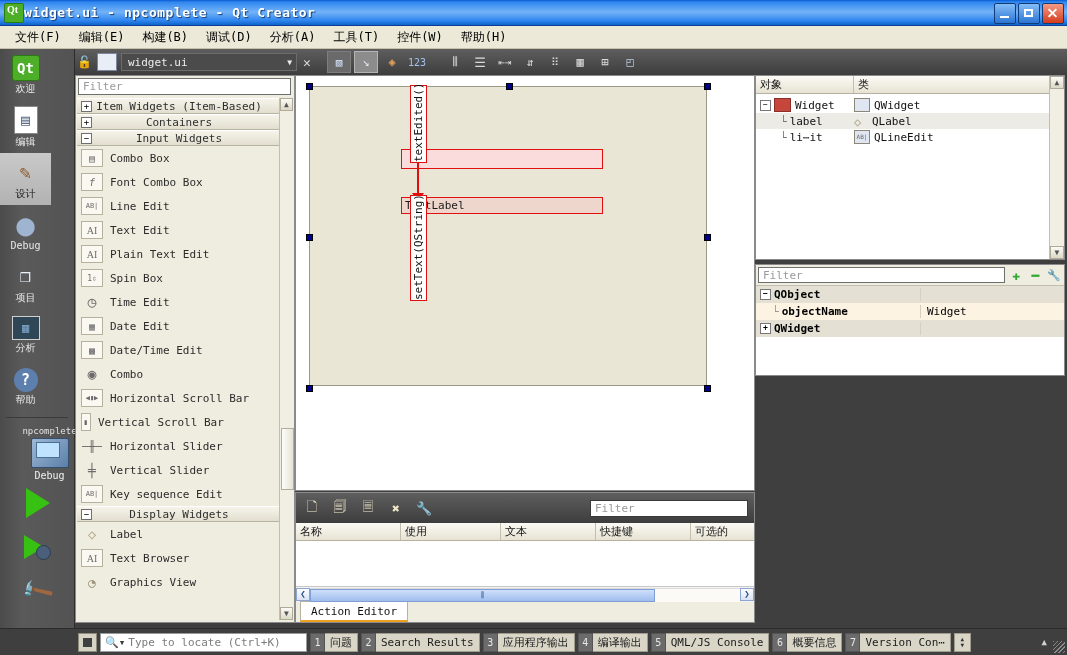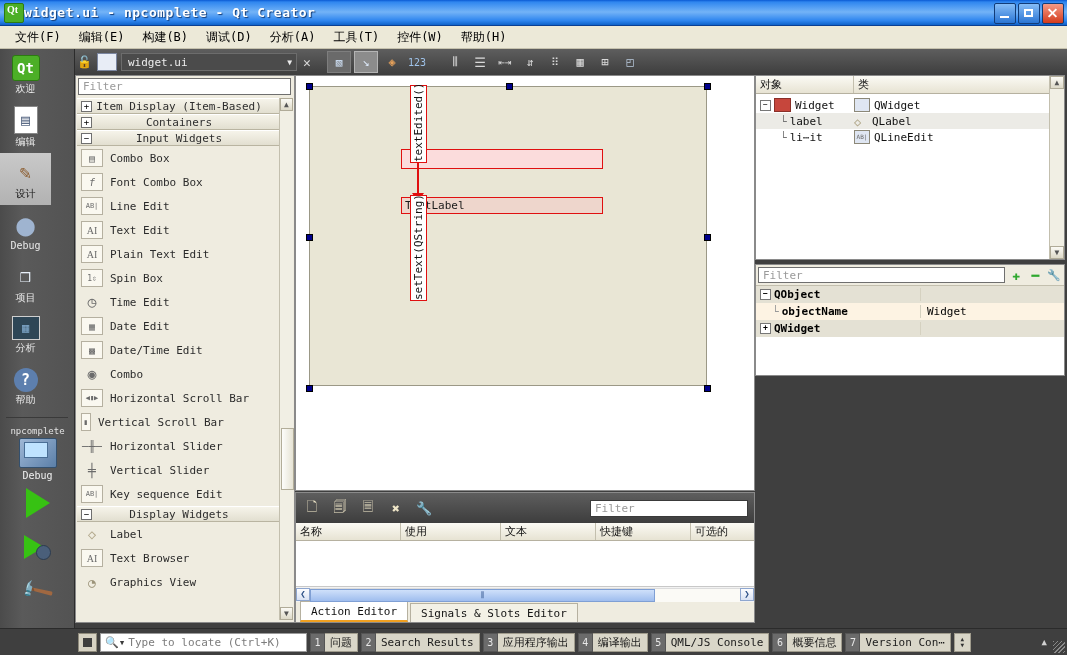--- a/index.html
+++ b/index.html
@@ -31,21 +31,21 @@
 
   
   .modebar{position:absolute;left:0;top:49px;width:75px;height:579px;
     background:linear-gradient(to right,#4b4b4b,#5a5a5a 30%,#535353);border-right:1px solid #2c2c2c;box-sizing:border-box;}
   .mode{width:51px;height:52px;display:flex;flex-direction:column;align-items:center;justify-content:center;position:relative;}
   .mode.sel{background:linear-gradient(to bottom,#c9c9c9,#b2b2b2);}
   .mode .glyph{width:30px;height:28px;display:flex;align-items:center;justify-content:center;font-size:20px;}
   .mode .mlabel{font-size:10px;color:#e8e8e8;font-family:"DejaVu Sans Mono",monospace;margin-top:1px;}
   .mode.sel .mlabel{color:#1a1a1a;}
   .modesep{height:1px;background:#3a3a3a;margin:4px 6px;}
-  .kit{width:75px;padding-top:4px;text-align:center;}
+  .kit{width:75px;padding-top:4px;text-align:center;margin-left:12px;}
   .kit .kname{font-size:9px;color:#e2e2e2;font-family:"DejaVu Sans Mono",monospace;}
   .kit .kicon{width:36px;height:28px;margin:2px auto 0;background:linear-gradient(135deg,#9fb8d6,#5b7fa8);
     border:1px solid #33506e;border-radius:2px;position:relative;}
   .kit .kicon:after{content:"";position:absolute;left:4px;top:3px;width:22px;height:14px;background:#bfe3ff;border:1px solid #4a6f96;}
   .kit .kbuild{font-size:10px;color:#f0f0f0;font-family:"DejaVu Sans Mono",monospace;margin-top:2px;}
   .runbtn{width:75px;height:44px;display:flex;align-items:center;justify-content:center;}
   .tri{width:0;height:0;border-left:24px solid #37c213;border-top:15px solid transparent;border-bottom:15px solid transparent;}
   .tri.sm{border-left-width:20px;border-top-width:12px;border-bottom-width:12px;}
   .bugdot{width:13px;height:13px;border-radius:50%;background:#4a5f7a;margin-left:-8px;margin-top:10px;border:1px solid #2b3b4f;}
   .hammer{font-size:22px;color:#d8a24a;transform:rotate(-35deg);}
@@ -264,21 +264,21 @@
       <div style="width:22px;height:20px;color:#b9c9dc;font-size:12px;display:flex;align-items:center;justify-content:center;">◰</div>
     </div>
   </div>
 
   <div class="pane" id="widgetbox">
     <div class="filterbox" id="wb-filter">Filter</div>
 
     <div class="wb-list">
       <div class="wb-group">
         <span class="pm">+</span>
-        <span>Item Display (Item-Based)</span>
+        <span>Item Widgets (Item-Based)</span>
       </div>
       <div class="wb-group">
         <span class="pm">+</span>
         <span>Containers</span>
       </div>
       <div class="wb-group">
         <span class="pm">−</span>
         <span>Input Widgets</span>
       </div>
 
@@ -490,21 +490,20 @@
     <div class="ae-body"></div>
     <div class="hscroll">
       <div class="hs-btn">❮</div>
       <div class="hs-track">
         <div class="hs-thumb">⦀</div>
       </div>
       <div class="hs-btn">❯</div>
     </div>
     <div class="tabs">
       <div class="tab sel">Action Editor</div>
-      <div class="tab">Signals &amp; Slots Editor</div>
     </div>
   </div>
 
   <div class="statusbar">
     <div class="sb-toggle">
       <i></i>
     </div>
     <div class="locator">
       <span class="loc-mag">🔍▾</span>
       <span>Type to locate (Ctrl+K)</span>

